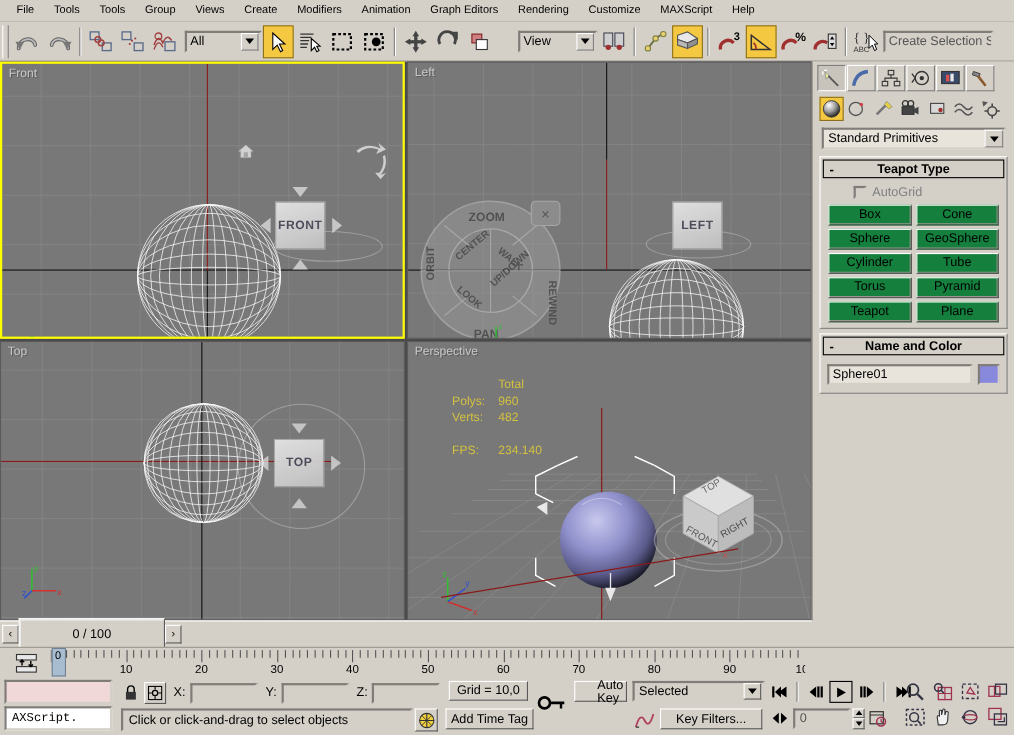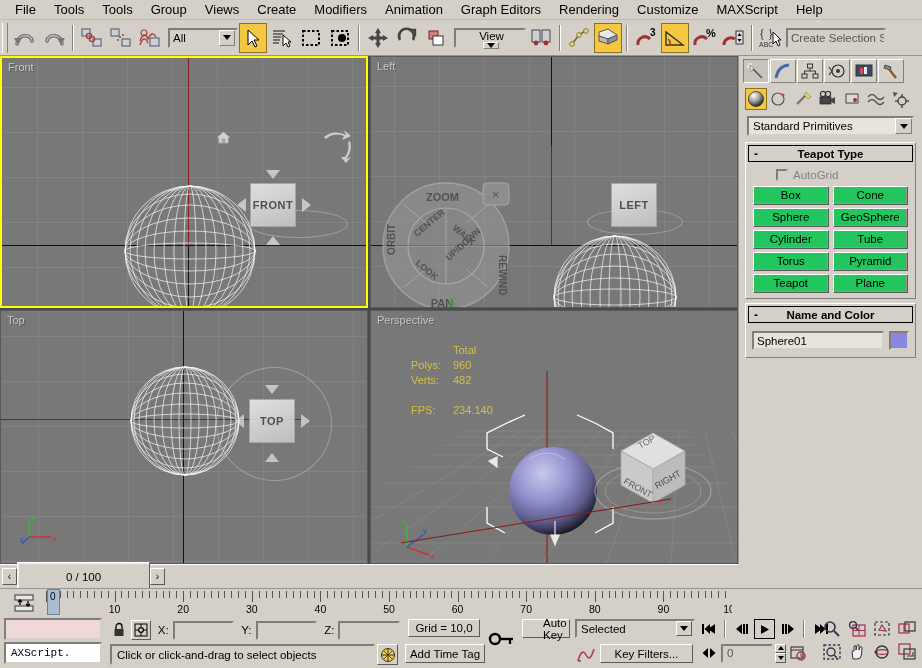--- a/index.html
+++ b/index.html
@@ -14,21 +14,21 @@
     -webkit-font-smoothing: none;
   }
   #app { position: relative; width: 922px; height: 668px; background: #d4d0c8; }
 
   
   #menubar {
     position: absolute; top: 0; left: 0; width: 922px; height: 20px;
     background: #d4d0c8; display: flex; align-items: center;
     padding-left: 6px; border-bottom: 1px solid #c0bcb4;
   }
-  .menu-item { padding: 2px 9px; font-size: 13px; color: #000; cursor: default; white-space: nowrap; }
+  .menu-item { padding: 2px 9px; font-size: 10px; color: #000; cursor: default; white-space: nowrap; }
 
   
   #toolbar {
     position: absolute; top: 20px; left: 0; width: 922px; height: 36px;
     background: #d4d0c8; display: flex; align-items: center; gap: 1px;
     padding: 0 2px; border-bottom: 1px solid #9a968e;
   }
   .tb-grip { width: 6px; height: 30px; margin-right: 2px;
     border-left: 1px solid #fff; border-right: 1px solid #808080; }
   .tb-btn {
@@ -144,21 +144,21 @@
     border: 1px solid #000; margin: 2px; position: relative;
   }
   .rollout-hdr .minus { position: absolute; left: 5px; font-size: 12px; line-height: 12px; font-weight: bold; }
   .rollout-hdr .htitle { flex: 1; text-align: center; font-size: 11.5px; font-weight: bold; }
   .rollout-body { padding: 3px 4px 5px 4px; }
   .checkrow { display: flex; align-items: center; gap: 5px; padding: 2px 0 5px 26px; }
   .chkbox { width: 12px; height: 12px; background: #d4d0c8; border: 2px inset #d4d0c8; }
   .chklabel { color: #808080; font-size: 11.5px; }
   .objgrid { display: grid; grid-template-columns: 1fr 1fr; gap: 3px 4px; padding: 0 3px; }
   .objbtn {
-    height: 19px; background: #22c55e; font-size: 11.5px; text-align: center; line-height: 17px;
+    height: 19px; background: #15803d; font-size: 11.5px; text-align: center; line-height: 17px;
     border: 1px solid #fff; border-right-color: #5a5a5a; border-bottom-color: #5a5a5a;
     box-shadow: inset -1px -1px 0 #9a968e; cursor: default; color:#000;
   }
   .namerow { display: flex; gap: 5px; padding: 3px 2px 2px 2px; align-items: center; }
   .nameinput {
     flex: 1; height: 19px; background: #e8e4dc; border: 2px inset #d4d0c8;
     display: flex; align-items: center; padding-left: 3px; font-size: 11.5px;
   }
   .colorswatch { width: 20px; height: 19px; border: 2px inset #d4d0c8; }
 
@@ -404,21 +404,21 @@
         <path d="M13 3 L19 3 L19 9" stroke="#444" stroke-width="2.4" fill="none"></path>
       </svg>
     </div>
     <div class="tb-btn">
       <svg width="22" height="22" viewBox="0 0 22 22">
         <rect x="4" y="4" width="9" height="8" fill="#d08080" stroke="#802020" stroke-width="1"></rect>
         <rect x="8" y="9" width="10" height="9" fill="#fff" stroke="#333" stroke-width="1"></rect>
       </svg>
     </div>
 
-    <div class="tb-combo" style="width:72px;margin-left:3px;flex-direction:column;">
+    <div class="tb-combo" style="width:72px;margin-left:20px;">
       <span class="cval">View</span>
       <span class="carrow">
           <i class="arrow-dn"></i>
         </span>
     </div>
 
     <div class="tb-btn">
       <svg width="22" height="22" viewBox="0 0 22 22">
         <rect x="2" y="3" width="8" height="12" fill="#cfcfcf" stroke="#445" stroke-width="1"></rect>
         <rect x="12" y="3" width="8" height="12" fill="#cfcfcf" stroke="#445" stroke-width="1"></rect>

